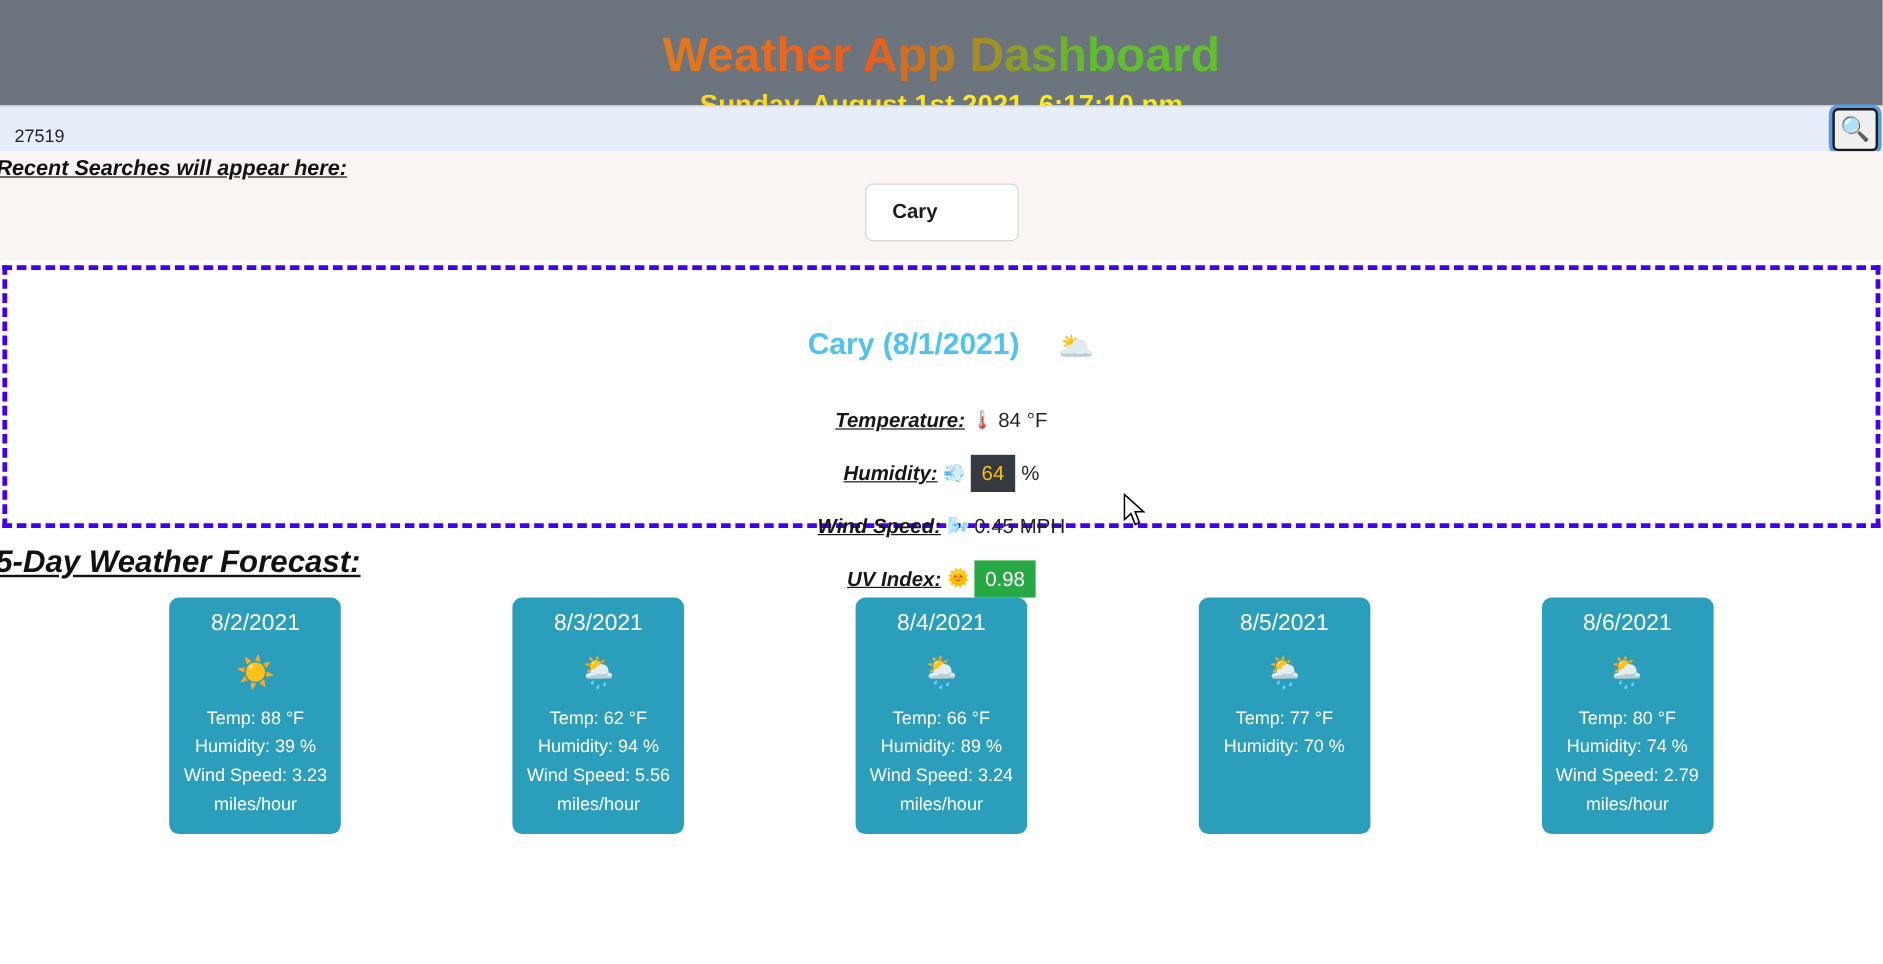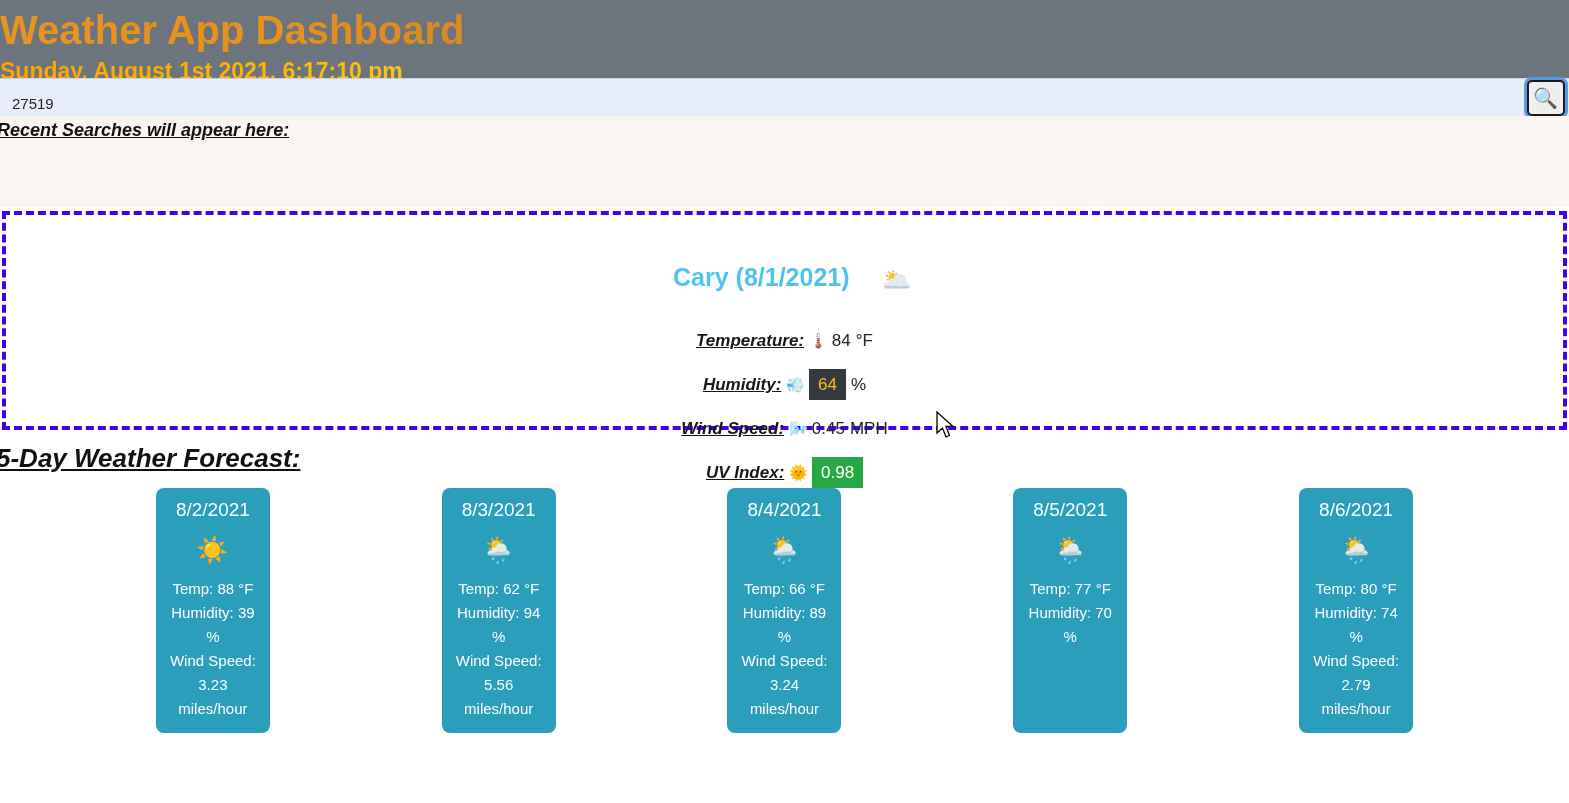--- a/index.html
+++ b/index.html
@@ -12,24 +12,25 @@
     width: 1569px;
     height: 803px;
     overflow: hidden;
     font-family: "Liberation Sans", sans-serif;
     position: relative;
   }
 
   
   .header {
     background: #6c757d;
-    height: 78px;
+    height: 88px;
     width: 100%;
-    box-sizing: border-box;
-    padding-top: 4px;
+    text-align: center;
+    box-sizing: border-box;
+    padding-top: 20px;
     position: relative;
   }
   .app-title {
     font-size: 40px;
     font-weight: bold;
     line-height: 52px;
     margin: 0;
     background-image: linear-gradient(95deg, #e8941f 0%, #e8911e 18%, #d98a22 30%, #f05a1a 46%, #5fbd2e 58%, #63c22f 72%, #6cc734 100%);
     -webkit-background-clip: text;
     background-clip: text;
@@ -214,21 +215,21 @@
   .forecast-row {
     display: flex;
     justify-content: space-around;
     margin-top: 14px;
     padding: 0 70px;
     box-sizing: border-box;
   }
   .forecast-card {
     background: #2b9ebc;
     border-radius: 8px;
-    width: 114px;
+    width: 143px;
     min-height: 186px;
     color: #ffffff;
     text-align: center;
     padding: 9px 8px 12px 8px;
     box-sizing: border-box;
   }
   .fc-date {
     font-size: 19px;
     line-height: 26px;
     margin-bottom: 10px;
@@ -263,20 +264,25 @@
 
 <div class="search-bar">
   <input class="search-input" type="text" value="27519" style="">
   <button class="search-btn">
     <span>🔍</span>
   </button>
 </div>
 
 <div class="recent-zone">
   <div class="recent-label">Recent Searches will appear here:</div>
+  <div class="recent-list">
+    <div class="recent-chip">
+      <span>Cary</span>
+    </div>
+  </div>
 </div>
 
 <div class="current-panel">
   <div>
     <span class="current-city">Cary (8/1/2021)</span>
     <span class="current-city-icon">🌥️</span>
   </div>
 
   <div class="metrics">
 

